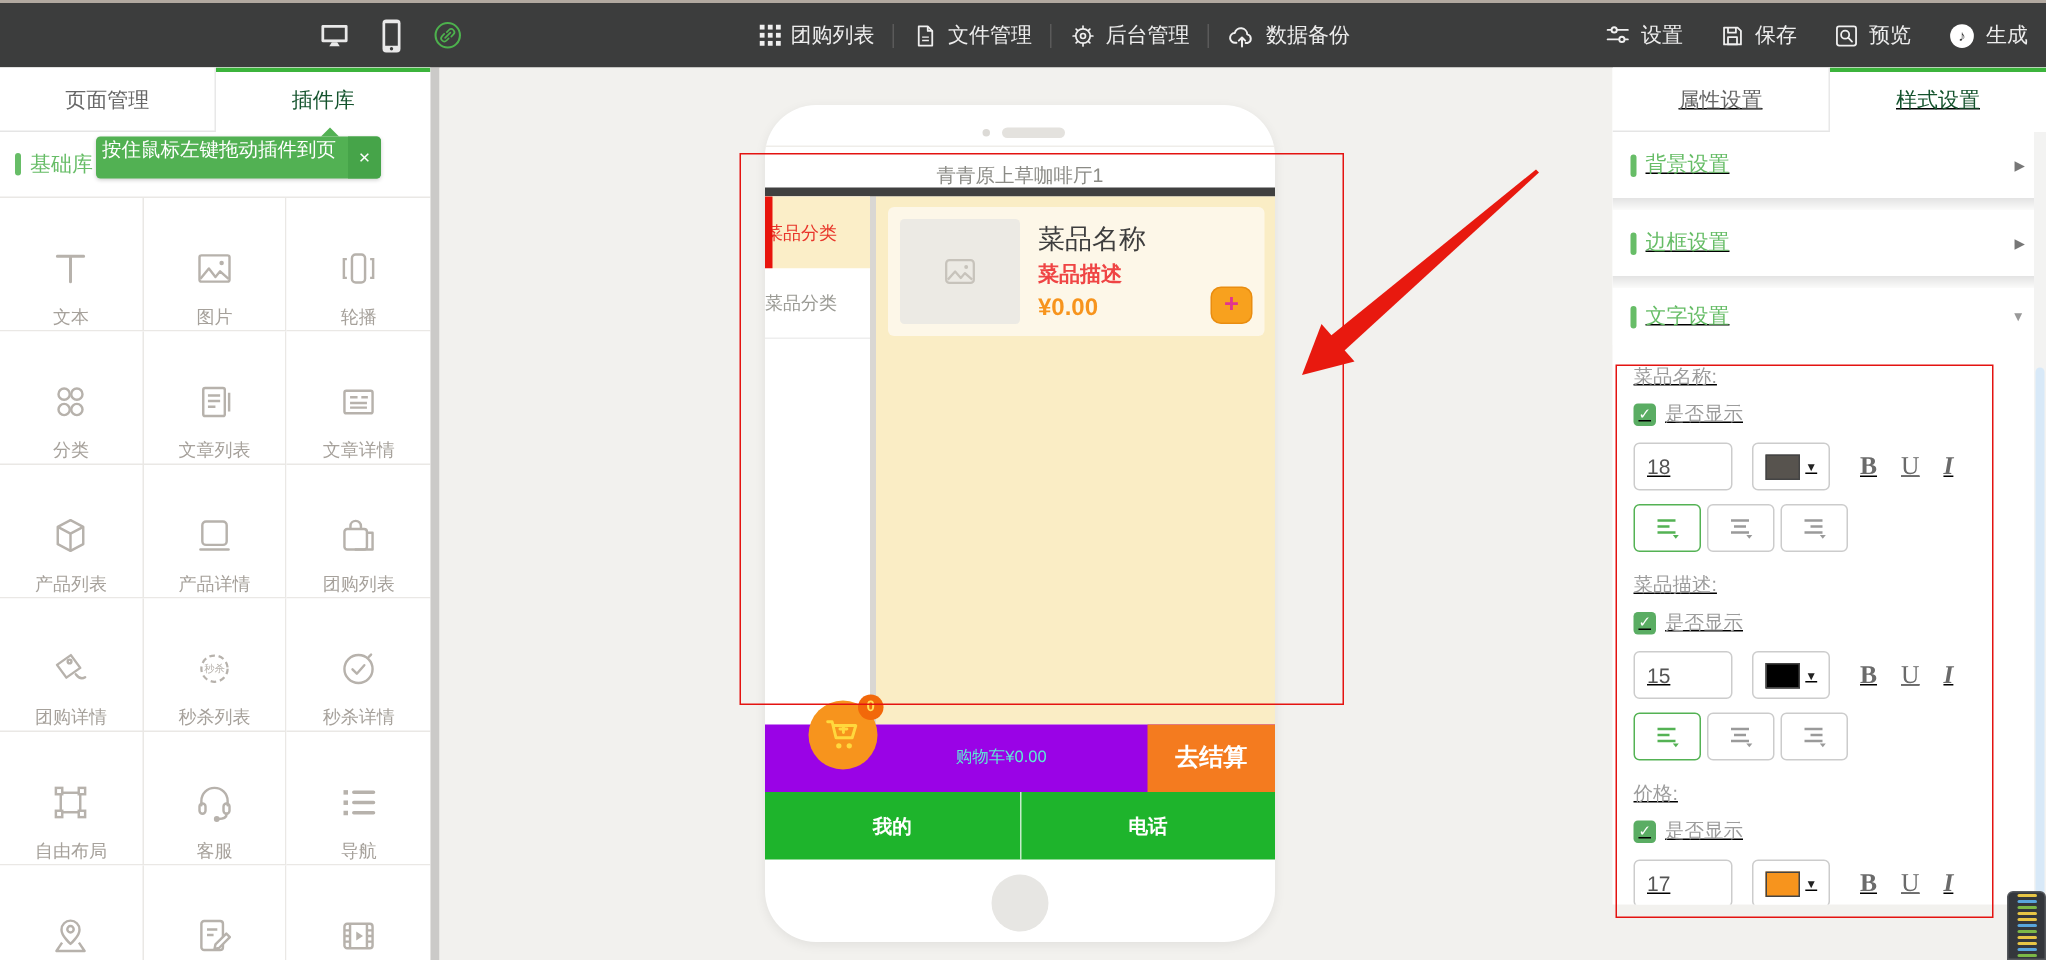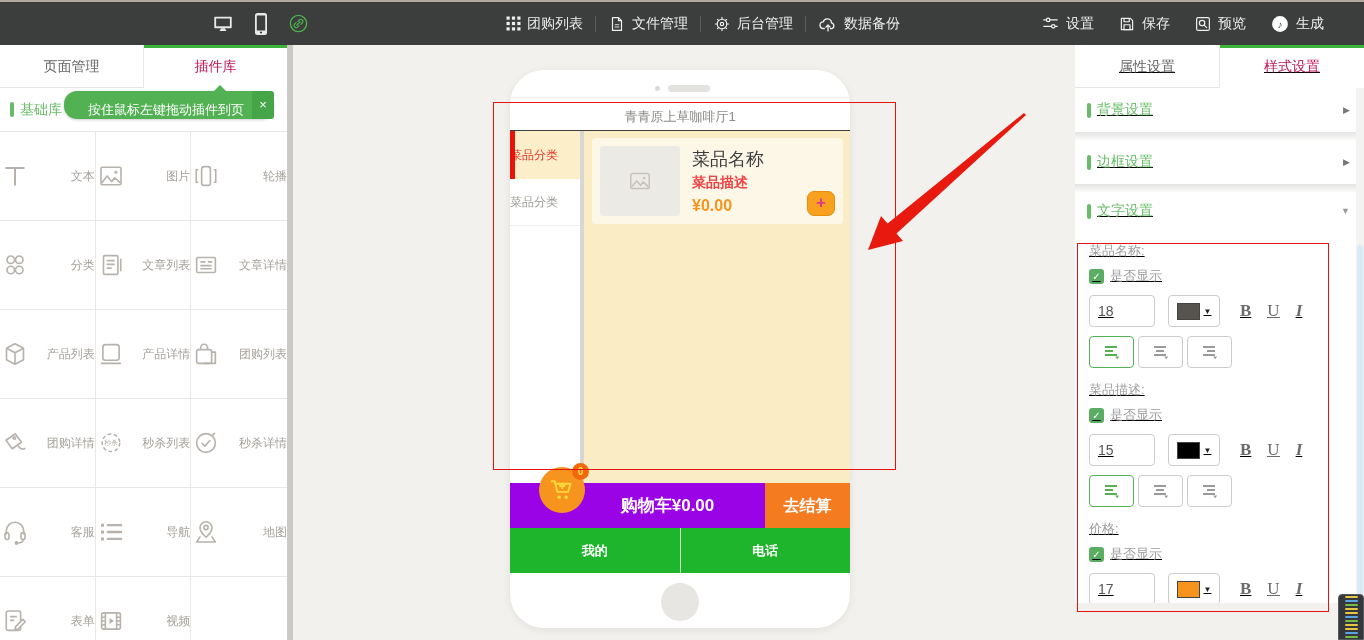--- a/index.html
+++ b/index.html
@@ -4,69 +4,69 @@
 <style>
   * { margin:0; padding:0; box-sizing:border-box; }
   html,body { width:1364px; height:640px; overflow:hidden; }
   body { font-family:"Liberation Sans","DejaVu Sans",sans-serif; background:#f2f1ee; position:relative; }
 
   
   .topbar { position:absolute; left:0; top:0; width:1364px; height:45px; background:#3c3d3d; border-top:2px solid #b2a9a0; color:#ededed; font-size:14px; }
   .tb-group { position:absolute; top:0; height:43px; display:flex; align-items:center; gap:18px; }
   .tb-left { left:212px; gap:20px; }
   .tb-center { left:494px; gap:0; }
-  .tb-right { right:28px; gap:0; }
+  .tb-right { right:0; gap:0; }
   .tb-item { display:flex; align-items:center; gap:6px; cursor:pointer; padding:0 12px; white-space:nowrap; }
   .tb-sep { width:1px; height:16px; background:#5a5a5a; }
   .tb-icon { display:inline-flex; }
 
   
   .left-panel { position:absolute; left:0; top:45px; width:287px; height:595px; background:#fff; overflow:hidden; }
   .panel-tabs { position:relative; height:43px; display:flex; background:#fff; }
   .panel-tab { flex:1; text-align:center; line-height:42px; font-size:14px; color:#666; background:#fff; border-bottom:1px solid #e5e5e5; cursor:pointer; position:relative; }
   .panel-tab.first { border-right:1px solid #e8e8e8; }
-  .panel-tab.active { color:#be185d; border-bottom:1px solid transparent; }
+  .panel-tab.active { color:#14532d; border-bottom:1px solid transparent; }
   .panel-tab.active::before { content:""; position:absolute; left:0; top:0; right:0; height:3px; background:#3cb43c; }
   .lib-header { height:43px; display:flex; align-items:center; padding-left:10px; }
   .green-bar { width:4px; height:15px; background:#67bd67; border-radius:2px; margin-right:6px; }
   .lib-header span.txt { color:#67bd67; font-size:14px; }
-  .tooltip { position:absolute; left:64px; top:46px; height:28px; background:#52b153; border-radius:13px; color:#fff; font-size:13px; display:flex; align-items:flex-end; padding-left:24px; z-index:5; box-shadow:0 1px 3px rgba(0,0,0,.2); }
+  .tooltip { position:absolute; left:64px; top:46px; height:28px; background:#52b153; border-radius:3px; color:#fff; font-size:13px; display:flex; align-items:flex-start; padding-left:4px; z-index:5; box-shadow:0 1px 3px rgba(0,0,0,.2); }
   .tooltip::before { content:""; position:absolute; top:-6px; left:150px; border:6px solid transparent; border-top:none; border-bottom:6px solid #52b153; }
   .tooltip .close { width:22px; height:28px; background:#46a449; margin-left:8px; border-radius:0 3px 3px 0; text-align:center; line-height:28px; font-size:13px; cursor:pointer; }
   .wgrid { position:absolute; left:0; top:86px; width:287px; display:grid; grid-template-columns:repeat(3,1fr); grid-auto-rows:89px; border-top:1px solid #eae8e5; }
-  .wcell { background:#fff; border-right:1px solid #eae8e5; border-bottom:1px solid #eae8e5; display:flex; flex-direction:row; align-items:center; justify-content:space-between; gap:9px; color:#a6a19b; font-size:12px; cursor:grab; }
+  .wcell { background:#fff; border-right:1px solid #eae8e5; border-bottom:1px solid #eae8e5; display:flex; flex-direction:column; align-items:center; justify-content:flex-end; gap:9px; color:#a6a19b; font-size:12px; cursor:grab; }
   .wcell:nth-child(3n) { border-right:none; }
   .wicon svg { display:block; }
 
   .left-scroll { position:absolute; left:287px; top:45px; width:6px; height:595px; background:#cbcac8; }
 
   
   .canvas { position:absolute; left:293px; top:45px; width:782px; height:595px; background:#f2f1ee; }
 
   
   .phone { position:absolute; left:510px; top:70px; width:340px; height:558px; background:#fff; border-radius:34px; box-shadow:0 2px 8px rgba(0,0,0,.07); }
   .speaker-dot { position:absolute; left:145px; top:16px; width:5px; height:5px; border-radius:50%; background:#dcdad6; }
   .speaker-pill { position:absolute; left:158px; top:15px; width:42px; height:7px; border-radius:4px; background:#e4e2de; }
   .bezel-line { position:absolute; left:0; top:27px; width:100%; height:1px; background:#efede9; }
-  .p-titlebar { position:absolute; left:0; top:32px; width:100%; height:29px; background:#fff; border-bottom:1px solid #404040; text-align:center; line-height:29px; color:#8b8b86; font-size:13px; }
+  .p-titlebar { position:absolute; left:0; top:32px; width:100%; height:29px; background:#fff; border-bottom:6px solid #404040; text-align:center; line-height:29px; color:#8b8b86; font-size:13px; }
   .p-body { position:absolute; left:0; top:61px; width:100%; height:352px; }
   .p-sidebar { position:absolute; left:0; top:0; width:70px; height:100%; background:#fff; }
   .cat-item { height:47px; line-height:47px; text-align:left; font-size:12px; color:#9a9a94; background:#fff; border-bottom:1px solid #eee; cursor:pointer; position:relative; }
   .cat-item.active { height:48px; line-height:48px; background:#fbeec8; color:#e8352a; border-bottom:none; }
   .cat-item.active::before { content:""; position:absolute; left:0; top:0; bottom:0; width:5px; background:#e8140c; }
   .p-divider { position:absolute; left:70px; top:0; width:4px; height:100%; background:#d9d7d3; }
   .p-content { position:absolute; left:74px; top:0; right:0; height:100%; background:#faedc5; }
   .p-card { position:absolute; left:8px; top:7px; right:7px; height:86px; background:#fdf7e8; border-radius:4px; }
   .p-img { position:absolute; left:8px; top:8px; width:80px; height:70px; background:#eceae4; border-radius:3px; display:flex; align-items:center; justify-content:center; }
   .p-name { position:absolute; left:100px; top:9px; font-size:18px; color:#3e3e3e; }
   .p-desc { position:absolute; left:100px; top:36px; font-size:14px; font-weight:bold; color:#ef4444;font-family:Liberation Serif, serif; }
   .p-price { position:absolute; left:100px; top:59px; font-size:16px; font-weight:bold; color:#f7941d; }
   .p-add { position:absolute; right:8px; bottom:8px; width:28px; height:25px; background:#f8a11e; border:1px solid #e98d10; border-radius:7px; color:#e2358e; font-weight:bold; font-size:17px; text-align:center; line-height:22px; cursor:pointer; }
   .p-cartbar { position:absolute; left:0; top:413px; width:100%; height:45px; background:#9a03e6; }
-  .cart-label { position:absolute; left:60px; width:195px; height:45px; line-height:45px; text-align:center; color:#ffffff; font-weight:bold; font-size:17px; }
+  .cart-label { position:absolute; left:60px; width:195px; height:45px; line-height:45px; text-align:center; color:#5eead4; font-weight:normal; font-size:11px; }
   .checkout { position:absolute; right:0; top:0; width:85px; height:45px; background:#f47b1f; color:#fff; font-weight:bold; font-size:16px; text-align:center; line-height:45px; cursor:pointer; }
   .cart-circle { position:absolute; left:29px; top:397px; width:46px; height:46px; border-radius:50%; background:#f7941d; display:flex; align-items:center; justify-content:center; z-index:3; }
   .cart-badge { position:absolute; left:62px; top:393px; width:17px; height:17px; border-radius:50%; background:#f2680a; color:#ffdf57; font-size:10px; font-weight:bold; text-align:center; line-height:17px; z-index:4; }
   .p-nav { position:absolute; left:0; top:458px; width:100%; height:45px; background:#1eb42c; display:flex; }
   .p-nav-item { flex:1; text-align:center; line-height:45px; color:#fff; font-weight:bold; font-size:13px; border-right:1px solid rgba(255,255,255,.75); cursor:pointer; }
   .p-nav-item:last-child { border-right:none; }
   .home-btn { position:absolute; left:151px; top:513px; width:38px; height:38px; border-radius:50%; background:#e7e6e3; }
 
   
   .redbox { position:absolute; border:1px solid #e41310; pointer-events:none; z-index:6; }
@@ -352,20 +352,34 @@
       <span class="wicon">
           <svg width="30" height="30" viewBox="0 0 24 24" fill="none" stroke="#b7b2ac" stroke-width="1.3" stroke-linecap="round" stroke-linejoin="round">
             <circle cx="12" cy="12" r="7.5"></circle>
             <path d="M8.8 12.2l2.3 2.3 4-4.5M17.5 5.5l1.2-1.2"></path>
           </svg>
         </span>
       <span>秒杀详情</span>
     </div>
     <div class="wcell">
       <span class="wicon">
+          <svg width="30" height="30" viewBox="0 0 24 24" fill="none" stroke="#b7b2ac" stroke-width="1.3">
+            <rect x="6.8" y="6.8" width="10.4" height="10.4"></rect>
+            <g fill="#fff">
+              <rect x="4.2" y="4.2" width="3.4" height="3.4"></rect>
+              <rect x="16.4" y="4.2" width="3.4" height="3.4"></rect>
+              <rect x="4.2" y="16.4" width="3.4" height="3.4"></rect>
+              <rect x="16.4" y="16.4" width="3.4" height="3.4"></rect>
+            </g>
+          </svg>
+        </span>
+      <span>自由布局</span>
+    </div>
+    <div class="wcell">
+      <span class="wicon">
           <svg width="30" height="30" viewBox="0 0 24 24" fill="none" stroke="#b7b2ac" stroke-width="1.3" stroke-linecap="round">
             <path d="M5 13.5v-2.3a7 7 0 0114 0v2.3"></path>
             <rect x="4" y="12.5" width="3.2" height="5.5" rx="1.6"></rect>
             <rect x="16.8" y="12.5" width="3.2" height="5.5" rx="1.6"></rect>
             <path d="M18.5 18c0 2-2 2.8-4.5 2.8"></path>
             <circle cx="13.2" cy="20.8" r="0.9" fill="#b7b2ac"></circle>
           </svg>
         </span>
       <span>客服</span>
     </div>

